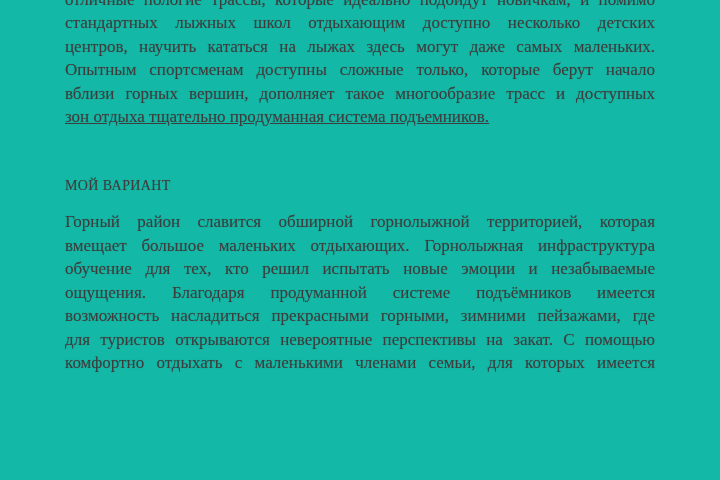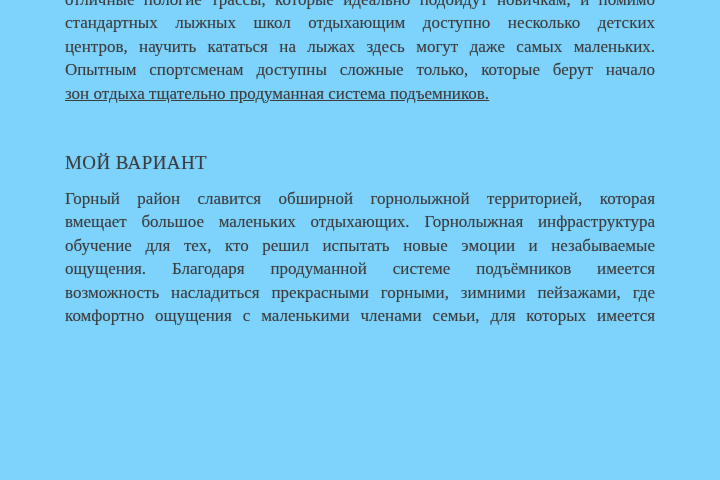--- a/index.html
+++ b/index.html
@@ -9,21 +9,21 @@
   }
   body {
     width: 720px;
     height: 480px;
     overflow: hidden;
     position: relative;
   }
   .page {
     position: absolute;
     inset: 0;
-    background: #7dd3fc;
+    background: #14b8a6;
   }
   .content {
     position: absolute;
     top: -12.5px;
     left: 65px;
     width: 590px;
     font-family: "Liberation Serif", serif;
     color: #3d3d3d;
     font-size: 17px;
     text-shadow: 0 0 1px rgba(61,61,61,0.35);
@@ -33,49 +33,51 @@
     text-align: justify;
     text-align-last: justify;
     white-space: normal;
   }
   .line.no-stretch {
     text-align-last: left;
     text-decoration: underline;
   }
   .heading {
     margin: 45.5px 0 0 0;
-    font-size: 19px;
+    font-size: 14px;
     font-weight: normal;
     line-height: 23.5px;
     letter-spacing: 0.4px;
     color: #3d3d3d;
   }
   .para-main {
     margin-top: 12.5px;
   }
 </style>
 </head>
 <body>
 
 <div class="page">
   <div class="content">
 
     <div class="para">
       <div class="line">отличные пологие трассы, которые идеально подойдут новичкам, и помимо</div>
       <div class="line">стандартных лыжных школ отдыхающим доступно несколько детских</div>
       <div class="line">центров, научить кататься на лыжах здесь могут даже самых маленьких.</div>
       <div class="line">Опытным спортсменам доступны сложные только, которые берут начало</div>
+      <div class="line">вблизи горных вершин, дополняет такое многообразие трасс и доступных</div>
       <div class="line no-stretch">зон отдыха тщательно продуманная система подъемников.</div>
     </div>
 
     <h2 class="heading">МОЙ ВАРИАНТ</h2>
 
     <div class="para para-main">
       <div class="line">Горный район славится обширной горнолыжной территорией, которая</div>
       <div class="line">вмещает большое маленьких отдыхающих. Горнолыжная инфраструктура</div>
       <div class="line">обучение для тех, кто решил испытать новые эмоции и незабываемые</div>
       <div class="line">ощущения. Благодаря продуманной системе подъёмников имеется</div>
       <div class="line">возможность насладиться прекрасными горными, зимними пейзажами, где</div>
-      <div class="line">комфортно ощущения с маленькими членами семьи, для которых имеется</div>
+      <div class="line">для туристов открываются невероятные перспективы на закат. С помощью</div>
+      <div class="line">комфортно отдыхать с маленькими членами семьи, для которых имеется</div>
     </div>
 
   </div>
 </div>
 
 </body></html>

